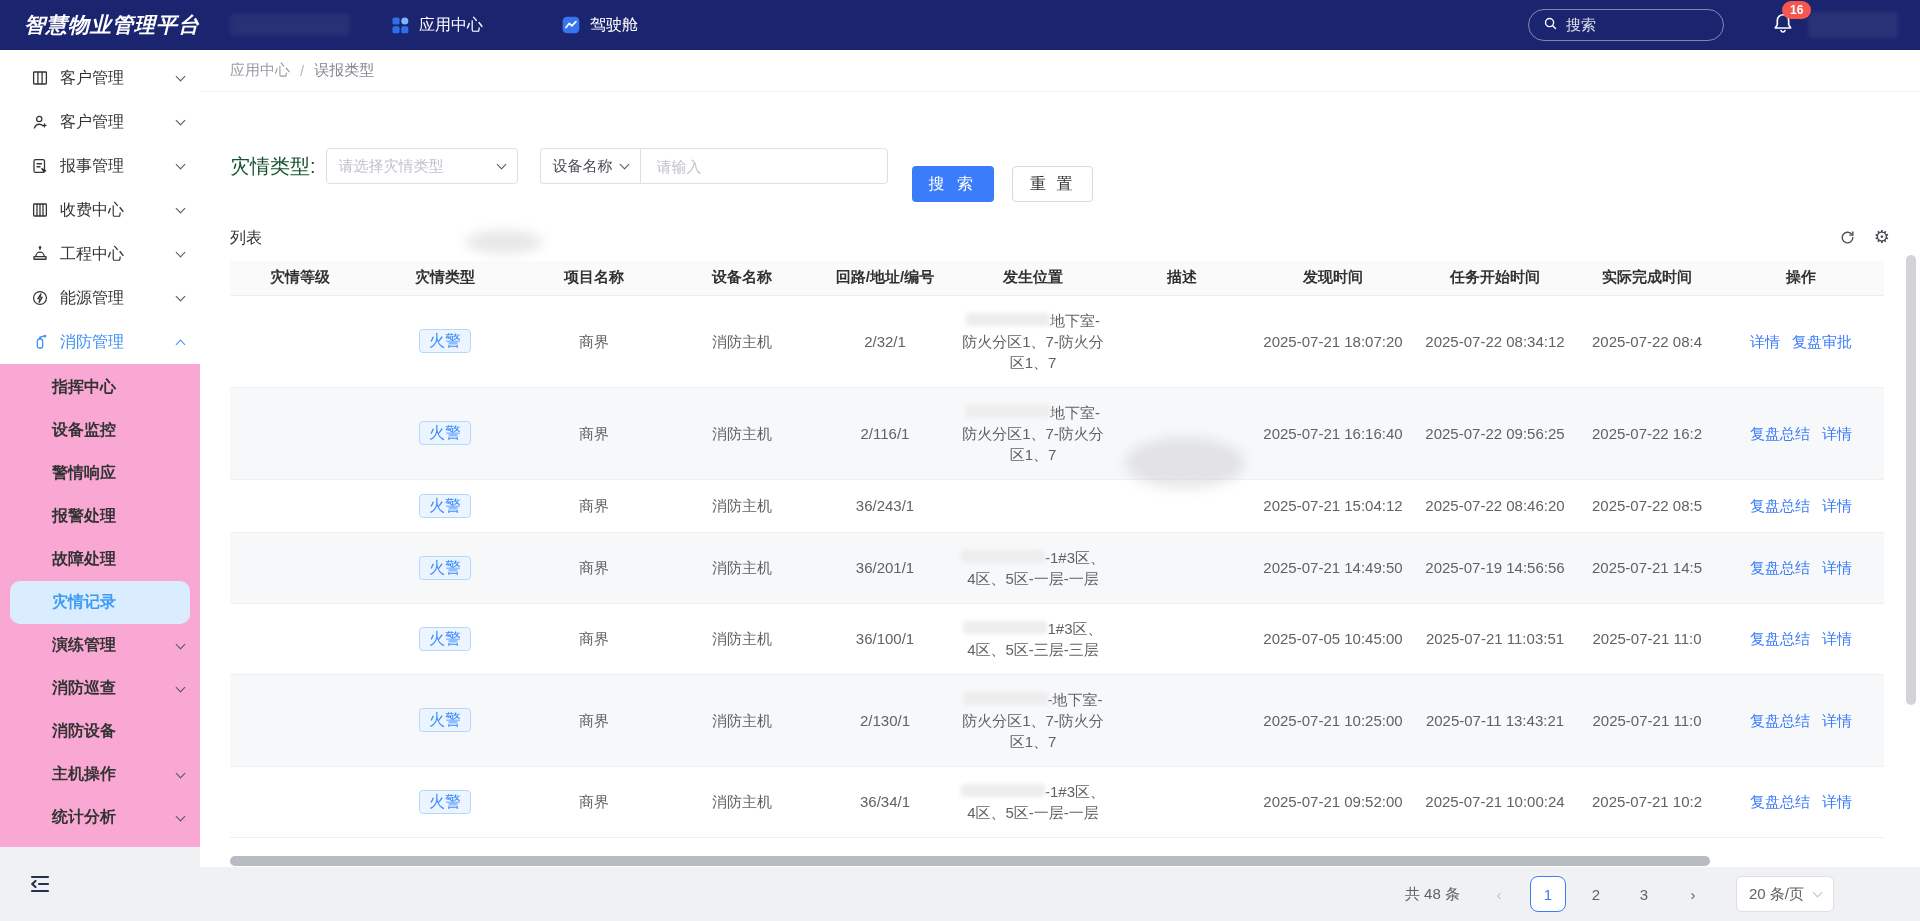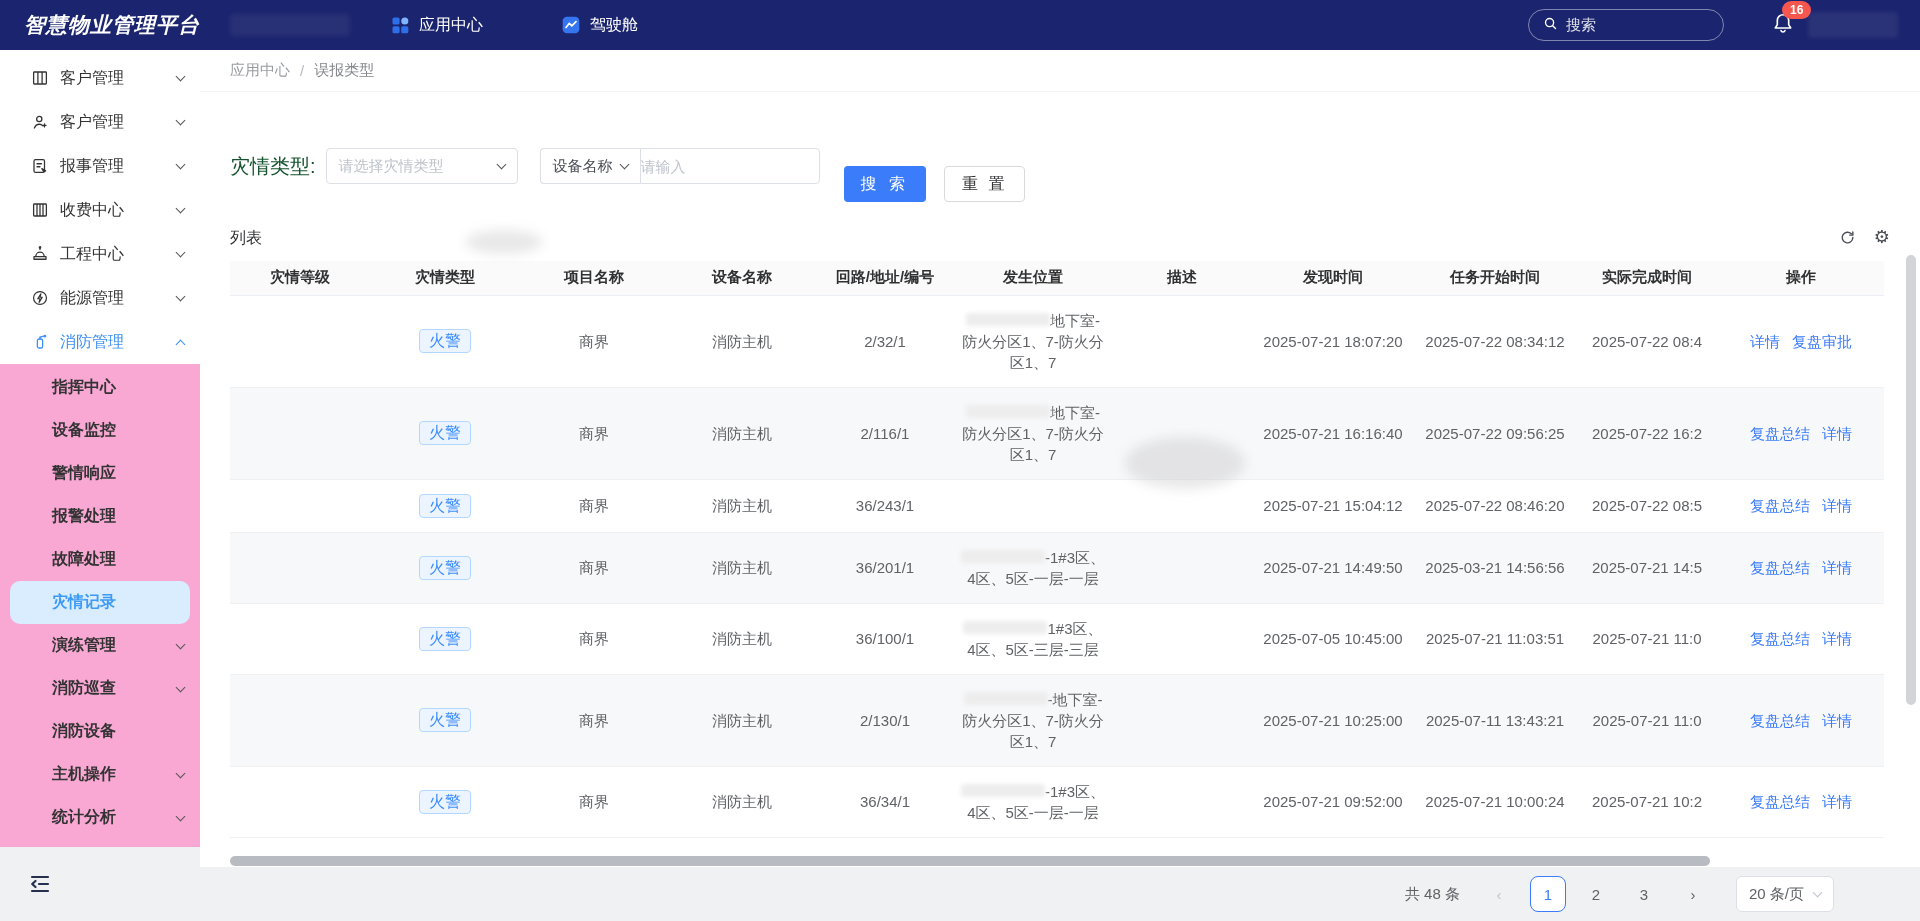--- a/index.html
+++ b/index.html
@@ -48,21 +48,21 @@
   .bc-sep { color:#b8bac0; margin:0 10px; }
   .bc-b { color:#84868c; }
   .page { flex:1; background:#fff; display:flex; flex-direction:column; min-height:0; position:relative; }
 
   
   .filter-row { display:flex; align-items:center; margin:38px 0 0 30px; flex:0 0 auto; }
   .f-label { font-size:20px; color:#14532d; margin-right:10px; white-space:nowrap; }
   .f-select { width:192px; height:36px; border:1px solid #dcdfe6; border-radius:4px; display:flex; align-items:center; justify-content:space-between; padding:0 12px; color:#bfc3cb; font-size:15px; cursor:pointer; }
   .f-compound { display:flex; margin-left:22px; height:36px; }
   .f-key { border:1px solid #dcdfe6; border-right:none; border-radius:4px 0 0 4px; display:flex; align-items:center; gap:8px; padding:0 12px; font-size:15px; color:#4a4d55; cursor:pointer; background:#fff; }
-  .f-input { width:180px; border:1px solid #dcdfe6; border-radius:0 4px 4px 0; padding:0 0; font-size:15px; color:#303133; font-family:inherit; }
+  .f-input { width:248px; border:1px solid #dcdfe6; border-radius:0 4px 4px 0; padding:0 16px; font-size:15px; color:#303133; font-family:inherit; }
   .f-input::placeholder { color:#bfc3cb; }
   .btn { height:36px; border-radius:4px; font-size:16px; padding:0 17px; cursor:pointer; border:none; font-family:inherit; letter-spacing:4px;margin-top:36px; }
   .btn-primary { background:#3b7cfa; color:#fff; margin-left:24px; }
   .btn-plain { background:#fff; color:#303133; border:1px solid #d9d9d9; margin-left:18px; letter-spacing:3px; }
 
   
   .list-head { display:flex; align-items:flex-start; margin:26px 30px 12px; }
   .list-title { font-size:16px; color:#303133; }
   .list-tools { margin-left:auto; display:flex; align-items:center; gap:18px; color:#4a4d55; }
   .tool { cursor:pointer; display:flex; font-size:18px; line-height:1; }
@@ -415,21 +415,21 @@
      </tr>
                 <tr class="stripe">
        <td></td>
        <td><span class="tag">火警</span></td>
        <td>商界</td>
        <td>消防主机</td>
        <td>36/201/1</td>
        <td><span class="loc-cell"><span class="redact"></span>-1#3区、4区、5区-一层-一层</span></td>
        <td></td>
        <td class="nowrap">2025-07-21 14:49:50</td>
-       <td class="nowrap">2025-03-21 14:56:56</td>
+       <td class="nowrap">2025-07-19 14:56:56</td>
        <td class="nowrap">2025-07-21 14:5</td>
        <td>
                     <span class="acts">
                       <span class="link">复盘总结</span>
                       <span class="link">详情</span>
                     </span>
                   </td>
      </tr>
                 <tr class="">
        <td></td>

